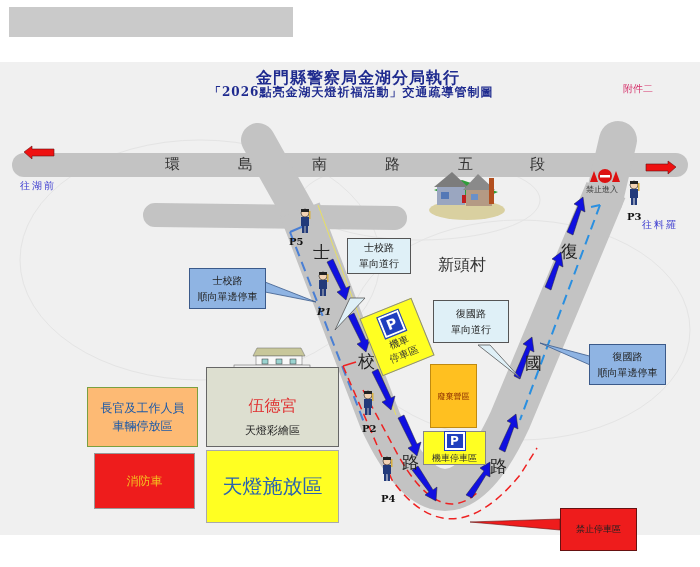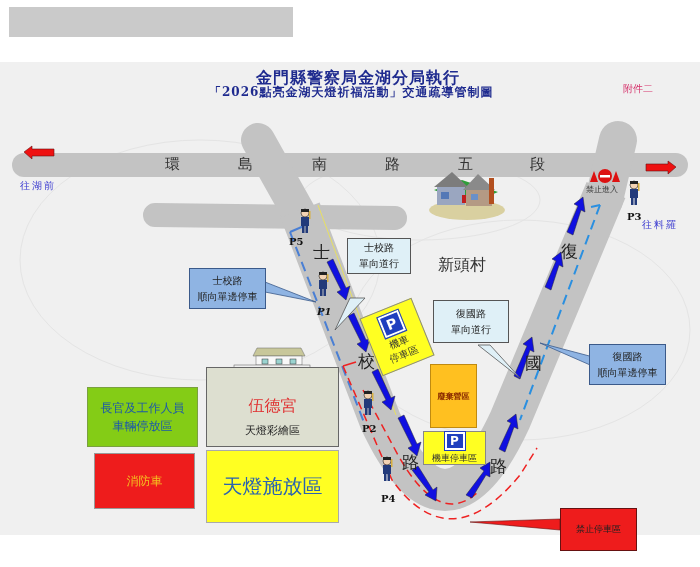--- a/index.html
+++ b/index.html
@@ -167,30 +167,30 @@
 <div class="box" style="left:560px;top:508px;width:77px;height:43px;background:#ee1c1c;border:1px solid #661111;font-size:9px;color:#222;">
   <span>禁止停車區</span>
 </div>
 
 <div class="box" style="left:369px;top:306px;width:56px;height:62px;background:#ffff22;border:1px solid #888;transform:rotate(-22deg);font-size:10px;color:#333;line-height:13px;">
   <span class="p-sign" style="width:18px;height:18px;font-size:14px;margin-bottom:2px;">P</span>
   <span>機車</span>
   <span>停車區</span>
 </div>
 
-<div class="box" style="left:430px;top:364px;width:47px;height:64px;background:#ffc020;border:1px solid #c08a10;font-size:8px;color:#8a2a00;font-weight:bold;">
+<div class="box" style="left:430px;top:364px;width:47px;height:64px;background:#ffc020;border:1px solid #c08a10;font-size:8px;color:#8a2a00;">
   <span>廢棄營區</span>
 </div>
 
 <div class="box" style="left:423px;top:431px;width:63px;height:34px;background:#ffff22;border:1px solid #888;font-size:9px;color:#333;">
   <span class="p-sign" style="width:16px;height:14px;font-size:12px;margin-bottom:2px;">P</span>
   <span>機車停車區</span>
 </div>
 
-<div class="box" style="left:87px;top:387px;width:111px;height:60px;background:#84cc16;border:1px solid #7aa040;font-size:12px;color:#1e5aa8;line-height:18px;">
+<div class="box" style="left:87px;top:387px;width:111px;height:60px;background:#fdba74;border:1px solid #7aa040;font-size:12px;color:#1e5aa8;line-height:18px;">
   <span>長官及工作人員</span>
   <span>車輛停放區</span>
 </div>
 
 <div class="box" style="left:94px;top:453px;width:101px;height:56px;background:#ee1c1c;border:1px solid #999;font-size:12px;color:#f4c020;justify-content:center;">
   <span>消防車</span>
 </div>
 
 <div class="box" style="left:206px;top:367px;width:133px;height:80px;background:#dddfd0;border:1px solid #666;justify-content:flex-end;padding-bottom:8px;">
   <span style="font-size:16px;color:#e03030;margin-bottom:6px;">伍德宮</span>

